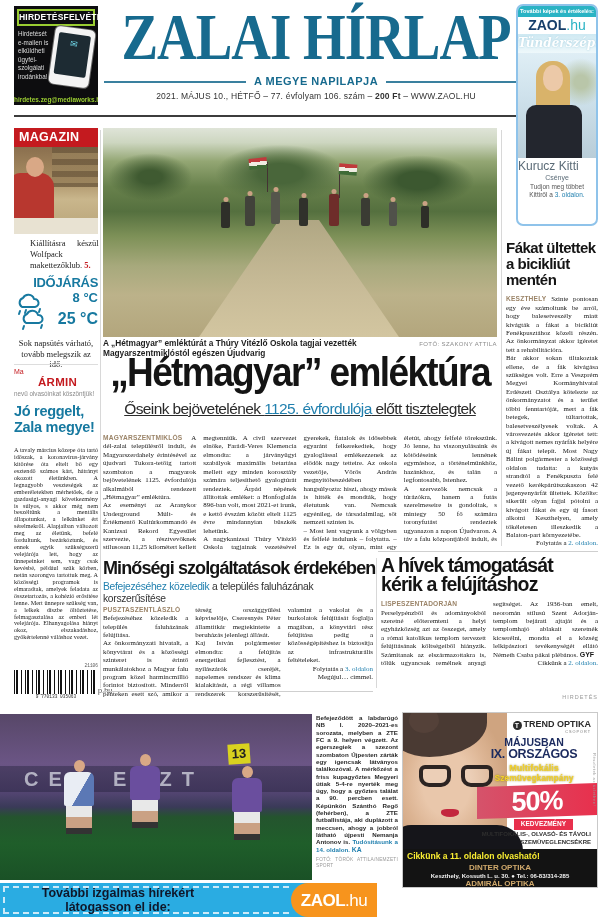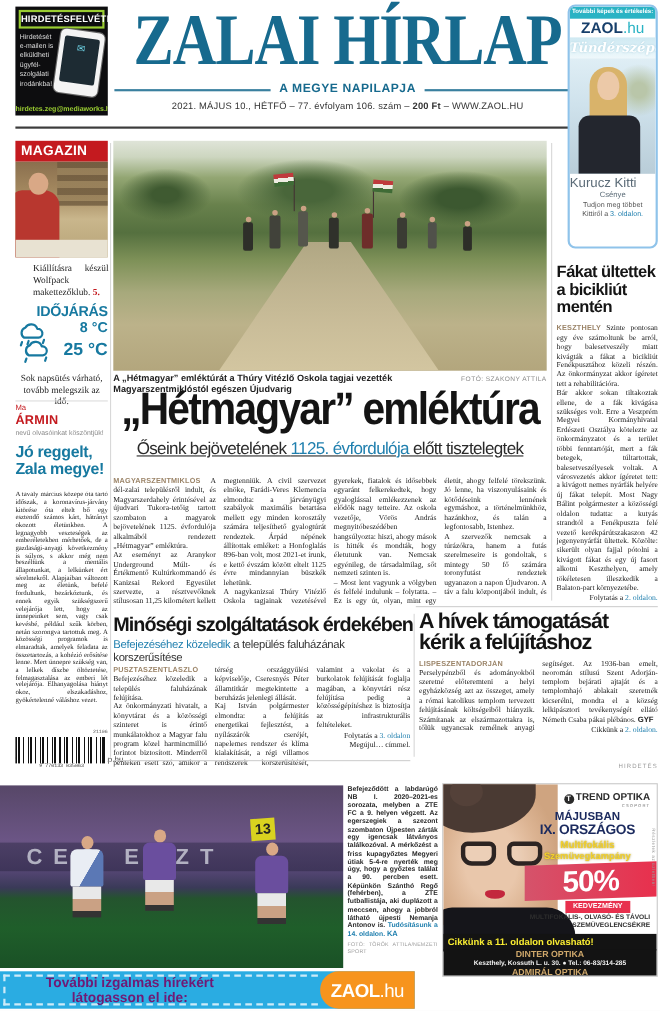--- a/index.html
+++ b/index.html
@@ -54,21 +54,21 @@
   .weather { position:absolute; left:14px; top:276px; width:84px; }
   .weather .wt { text-align:right; color:#1779a0; font:bold 13px/1 "Liberation Sans",sans-serif; letter-spacing:-.3px; }
   .weather .row { position:relative; height:46px; }
   .weather svg { position:absolute; left:0; top:4px; }
   .weather .t1 { position:absolute; right:0; top:2px; color:#1779a0; font:bold 13px/1 "Liberation Sans",sans-serif; }
   .weather .t2 { position:absolute; right:0; top:22px; color:#1779a0; font:bold 16px/1 "Liberation Sans",sans-serif; }
   .weather .wd { font:8.5px/1.25 "Liberation Serif",serif; color:#222; text-align:center; margin-top:3px; }
 
   .mablock { position:absolute; left:14px; top:364px; width:84px; border-top:1px solid #ddd; padding-top:3px; }
   .mablock .ma { color:#c41a1f; font:7px/1.2 "Liberation Sans",sans-serif; }
-  .mablock .nd { color:#c41a1f; font:bold 11.5px/1.15 "Liberation Sans",sans-serif; letter-spacing:.3px; }
+  .mablock .nd { color:#c41a1f; font:bold 11.5px/1.15 "Liberation Sans",sans-serif; letter-spacing:.3px;margin-left:24px; }
   .mablock .nt { color:#8a8a8a; font:6.3px/1.2 "Liberation Sans",sans-serif; }
 
   .greet { position:absolute; left:14px; top:404px; width:90px; color:#1779a0; font:bold 14.5px/1.08 "Liberation Sans",sans-serif; letter-spacing:-.3px; white-space:pre-line; }
   .opinion { position:absolute; left:14px; top:447px; width:84px; height:197px; overflow:hidden; font:6.2px/1.12 "Liberation Serif",serif; color:#1c1c1c; text-align:justify; }
   .sig { position:absolute; left:14px; top:678px; width:84px; }
   .sig .an { color:#8f8f8f; font:bold 7.3px/1.2 "Liberation Sans",sans-serif; letter-spacing:.2px; }
   .sig .ae { color:#4a4a4a; font:7.3px/1.2 "Liberation Sans",sans-serif; }
   .barcode { position:absolute; left:14px; top:664px; width:84px; }
   .barcode .code { text-align:right; font:4.5px/1 "Liberation Mono",monospace; color:#555; }
   .barcode .bars { height:24px; margin-top:1px; background:repeating-linear-gradient(90deg,#111 0 1px,#fff 1px 2px,#111 2px 4px,#fff 4px 7px,#111 7px 8px,#fff 8px 11px); }
@@ -170,21 +170,21 @@
   .optad .desc { position:absolute; right:6px; top:118px; width:120px; text-align:right; color:#2e2e2e; font:bold 6px/1.25 "Liberation Sans",sans-serif; }
   .optad .strip { position:absolute; left:0; right:0; top:136px; background:#131313; color:#f9ed32; font:bold 8.6px/1 "Liberation Sans",sans-serif; padding:3px 4px; }
   .optad .footer { position:absolute; left:0; right:0; top:150px; bottom:0; background:#131313; text-align:center; }
   .optad .footer .st { color:#cfa86b; font:bold 8px/1.1 "Liberation Sans",sans-serif; margin-top:1px; }
   .optad .footer .ad1 { color:#f2f2f2; font:bold 6px/1.1 "Liberation Sans",sans-serif; }
   .optad .side { position:absolute; right:1px; top:40px; writing-mode:vertical-rl; font:4.2px/1 "Liberation Sans",sans-serif; color:#999; letter-spacing:.5px; }
 
   
   .banner { position:absolute; left:0; top:883px; width:377px; height:34px; background:#2aace2; }
   .banner .dash { position:absolute; left:3px; top:3px; bottom:3px; width:286px; border:2px dashed #cdeaf8; border-right:none; }
-  .banner .btxt { position:absolute; left:0; top:0; width:236px; height:100%; display:flex; align-items:center; justify-content:center; text-align:center; color:#701a75; font:bold 12.5px/1.15 "Liberation Sans",sans-serif; white-space:pre-line; }
+  .banner .btxt { position:absolute; left:0; top:0; width:236px; height:100%; display:flex; align-items:center; justify-content:center; text-align:center; color:#0f172a; font:bold 12.5px/1.15 "Liberation Sans",sans-serif; white-space:pre-line; }
   .banner .orange { position:absolute; right:0; top:0; width:86px; height:34px; background:#f7941d; border-radius:17px 0 0 17px; display:flex; align-items:center; justify-content:center; color:#fff; font:bold 17px/1 "Liberation Sans",sans-serif; letter-spacing:-.5px; }
   .banner .orange i { font-style:normal; font-weight:normal; }
 </style>
 </head>
 <body>
 
 <div class="page">
 
   <div class="ad-tl">
     <div class="ttl">HIRDETÉSFELVÉTEL</div>

